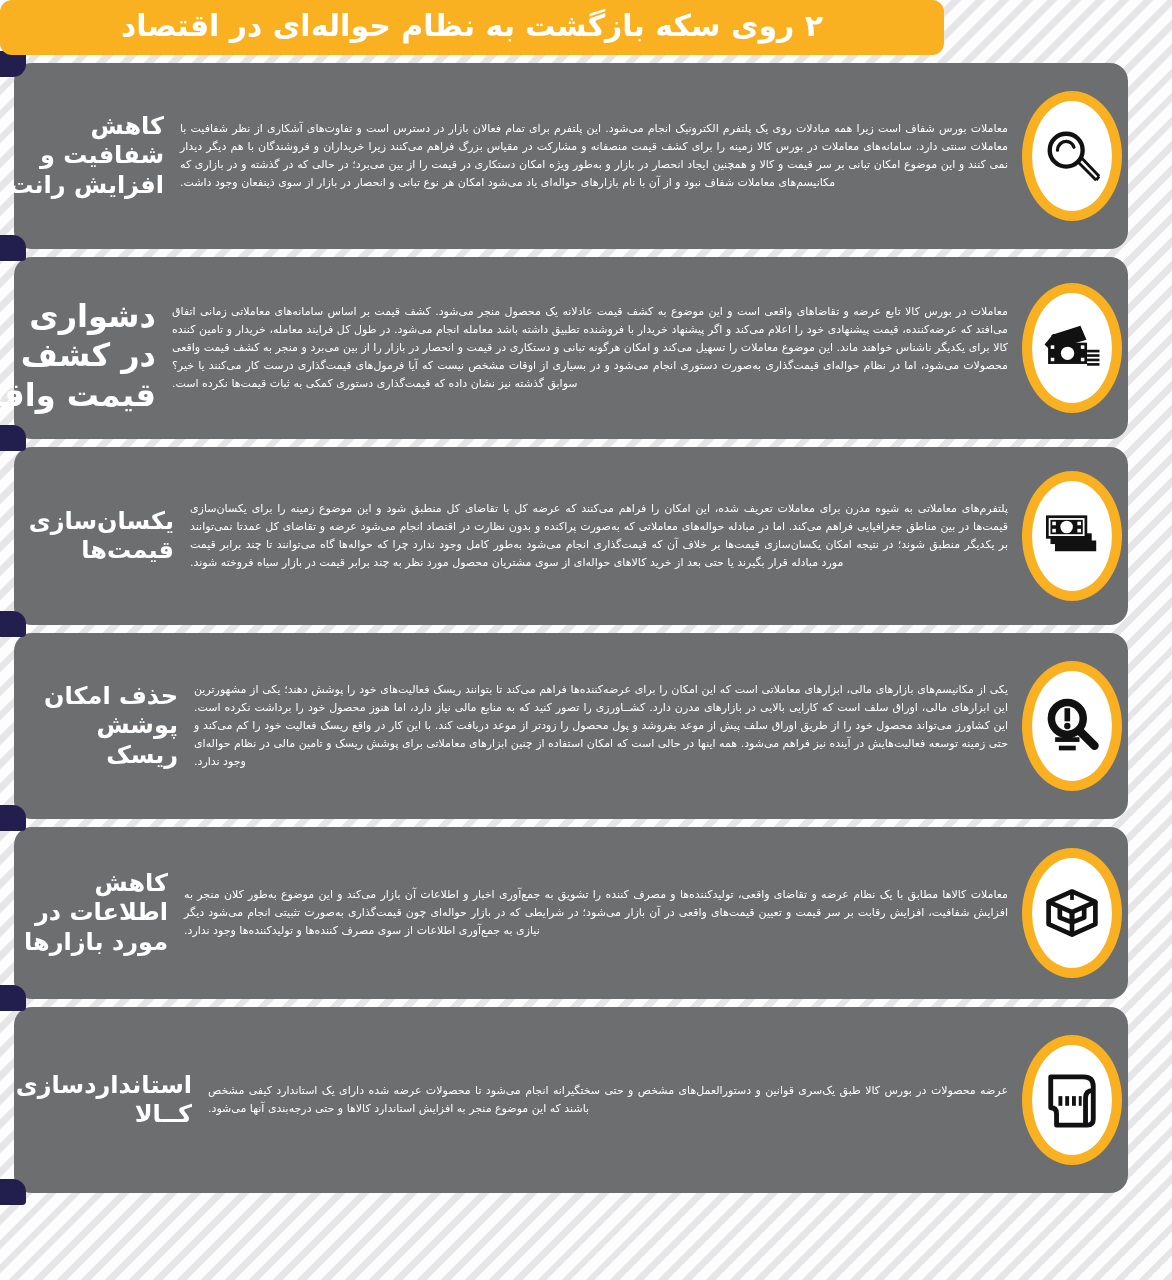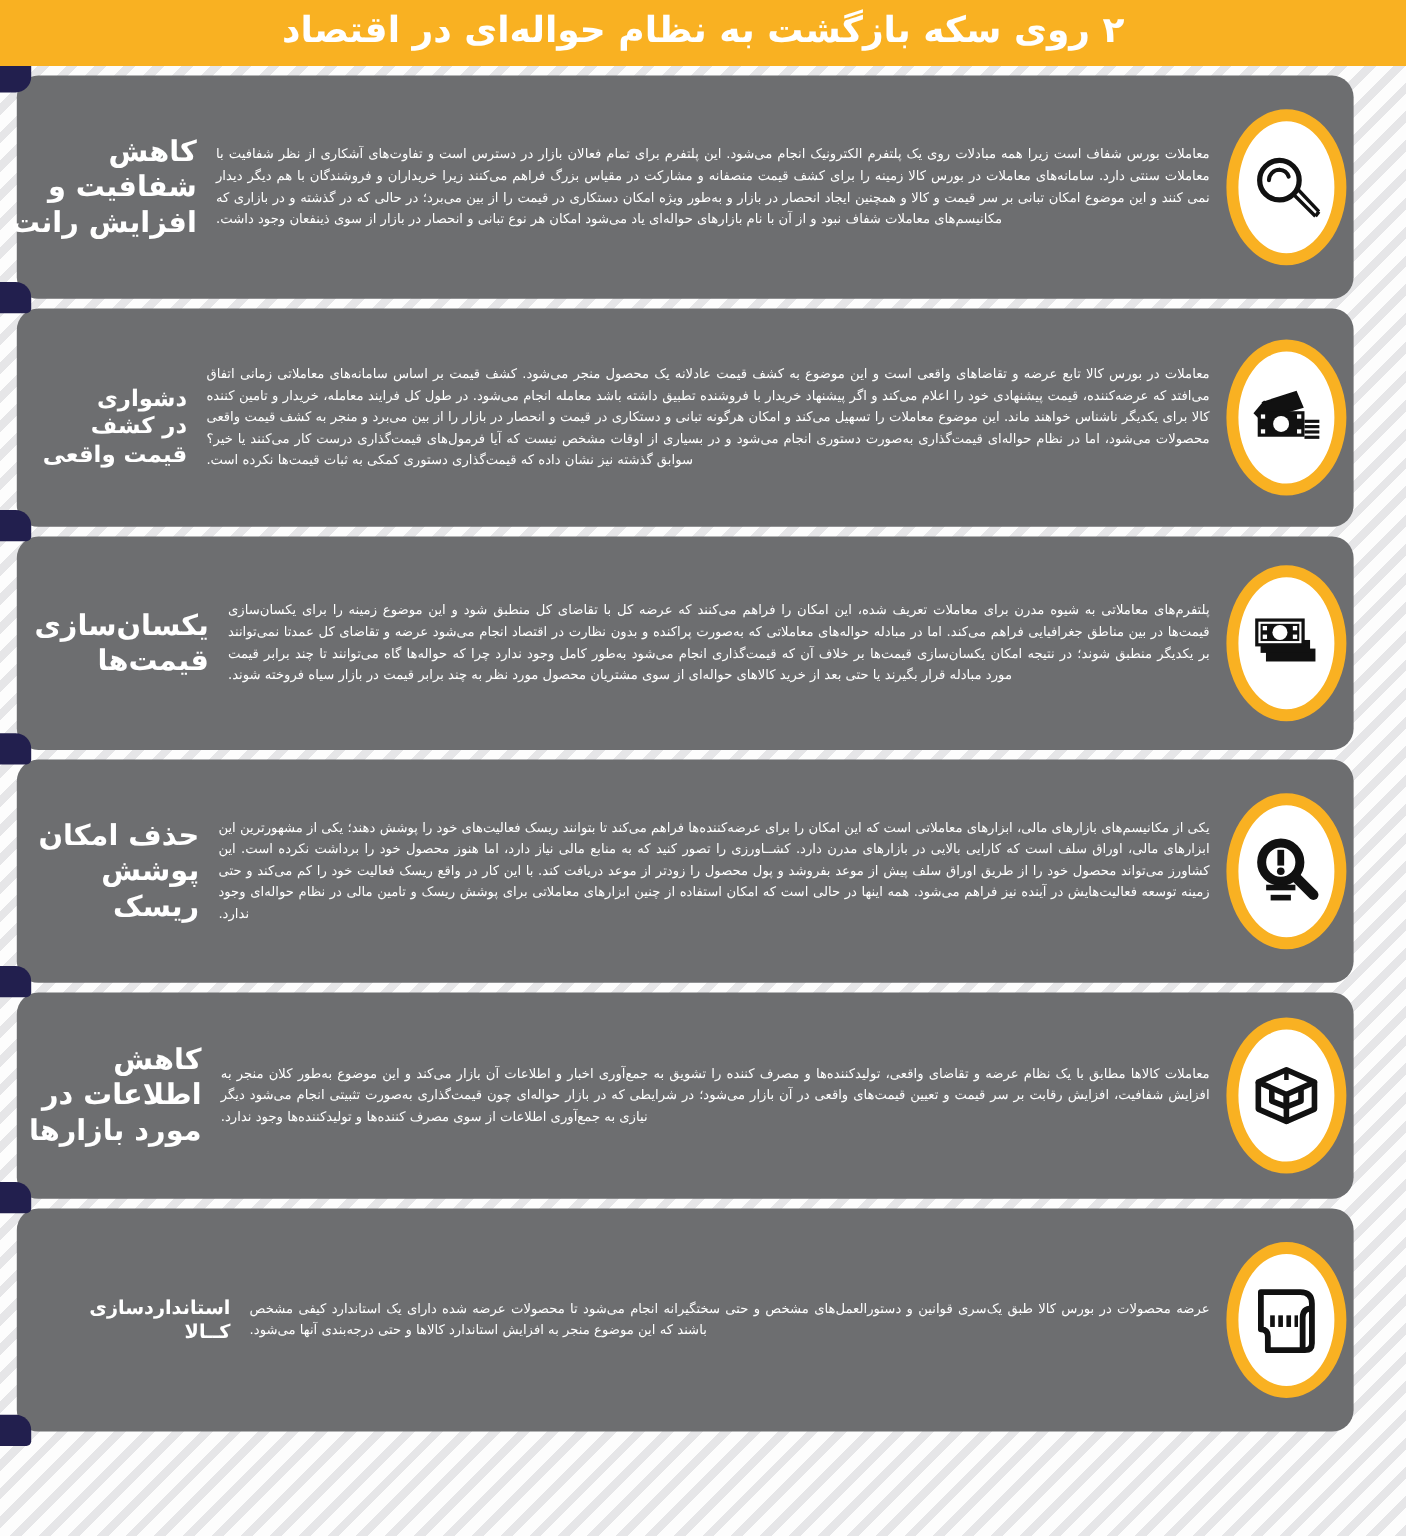--- a/index.html
+++ b/index.html
@@ -28,27 +28,28 @@
       #fdfdfd 17px
     );
     box-sizing: border-box;
   }
 
   
   .header-bar {
     position: absolute;
     top: 0;
     left: 0;
-    width: 1172px;
+    width: 944px;
     height: 55px;
     background: #f9b122;
     display: flex;
     align-items: center;
     justify-content: center;
     z-index: 5;
+    border-radius: 12px;
   }
   .header-title {
     color: #ffffff;
     font-size: 30px;
     font-weight: bold;
     letter-spacing: 0px;
     text-align: center;
     line-height: 1;
     padding-bottom: 4px;
     white-space: nowrap;
@@ -156,25 +157,25 @@
 
   
   .c1 .card { min-height: 186px; }
   .c2 .card { min-height: 182px; }
   .c3 .card { min-height: 178px; }
   .c4 .card { min-height: 186px; }
   .c5 .card { min-height: 172px; }
   .c6 .card { min-height: 186px; }
 
   .c1 .card-heading { width: 158px; font-size: 24px; }
-  .c2 .card-heading { width: 150px; font-size: 19px; margin-top: 16px; }
+  .c2 .card-heading { width: 150px; font-size: 32px; margin-top: 16px; }
   .c3 .card-heading { width: 168px; font-size: 24px; }
-  .c4 .card-heading { width: 160px; font-size: 24px; }
+  .c4 .card-heading { width: 160px; font-size: 24px; margin-left: 12px; }
   .c5 .card-heading { width: 162px; font-size: 24px; }
-  .c6 .card-heading { width: 186px; font-size: 16px; padding-left: 44px; }
+  .c6 .card-heading { width: 186px; font-size: 24px; padding-left: 44px; }
 </style>
 </head>
 <body>
 
 <div id="page">
 
   <div class="header-bar">
     <div class="header-title">۲ روی سکه بازگشت به نظام حواله‌ای در اقتصاد</div>
   </div>
 

